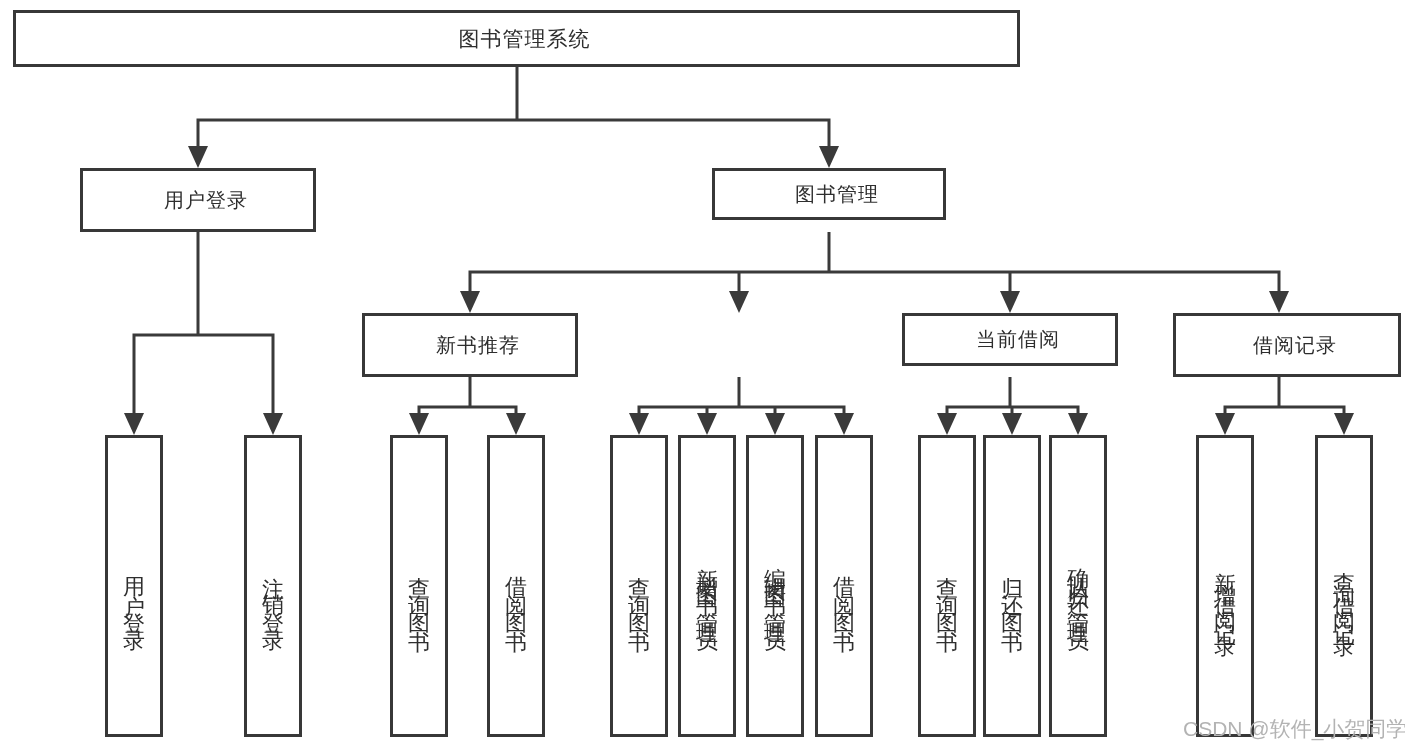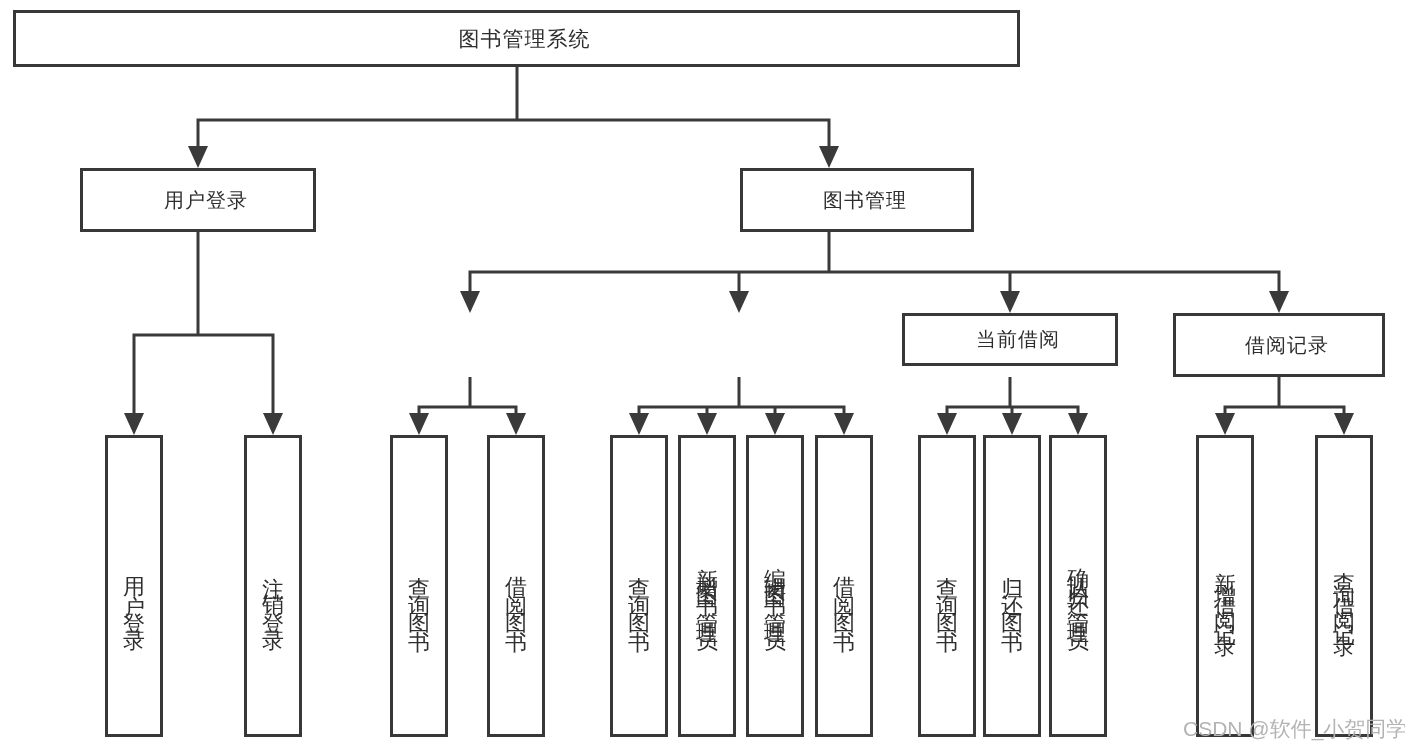--- a/index.html
+++ b/index.html
@@ -93,28 +93,31 @@
     </g>
   </svg>
 
   <div class="node hbox root" style="left:13px; top:10px; width:1007px; height:57px">
     <span>图书管理系统</span>
   </div>
 
   <div class="node hbox" style="left:80px; top:168px; width:236px; height:64px">
     <span>用户登录</span>
   </div>
-  <div class="node hbox" style="left:740px; top:168px; width:234px; height:64px">
+  <div class="node hbox" style="left:712px; top:168px; width:234px; height:52px">
     <span>图书管理</span>
   </div>
 
+  <div class="node hbox" style="left:362px; top:313px; width:216px; height:64px">
+    <span>新书推荐</span>
+  </div>
   <div class="node hbox" style="left:902px; top:313px; width:216px; height:53px">
     <span>当前借阅</span>
   </div>
-  <div class="node hbox" style="left:1173px; top:313px; width:212px; height:64px">
+  <div class="node hbox" style="left:1173px; top:313px; width:228px; height:64px">
     <span>借阅记录</span>
   </div>
 
   <div class="node leaf" style="left:105px">
     <span class="vtext sp-wide">用户登录</span>
   </div>
   <div class="node leaf" style="left:244px">
     <span class="vtext sp-wide">注销登录</span>
   </div>
 

